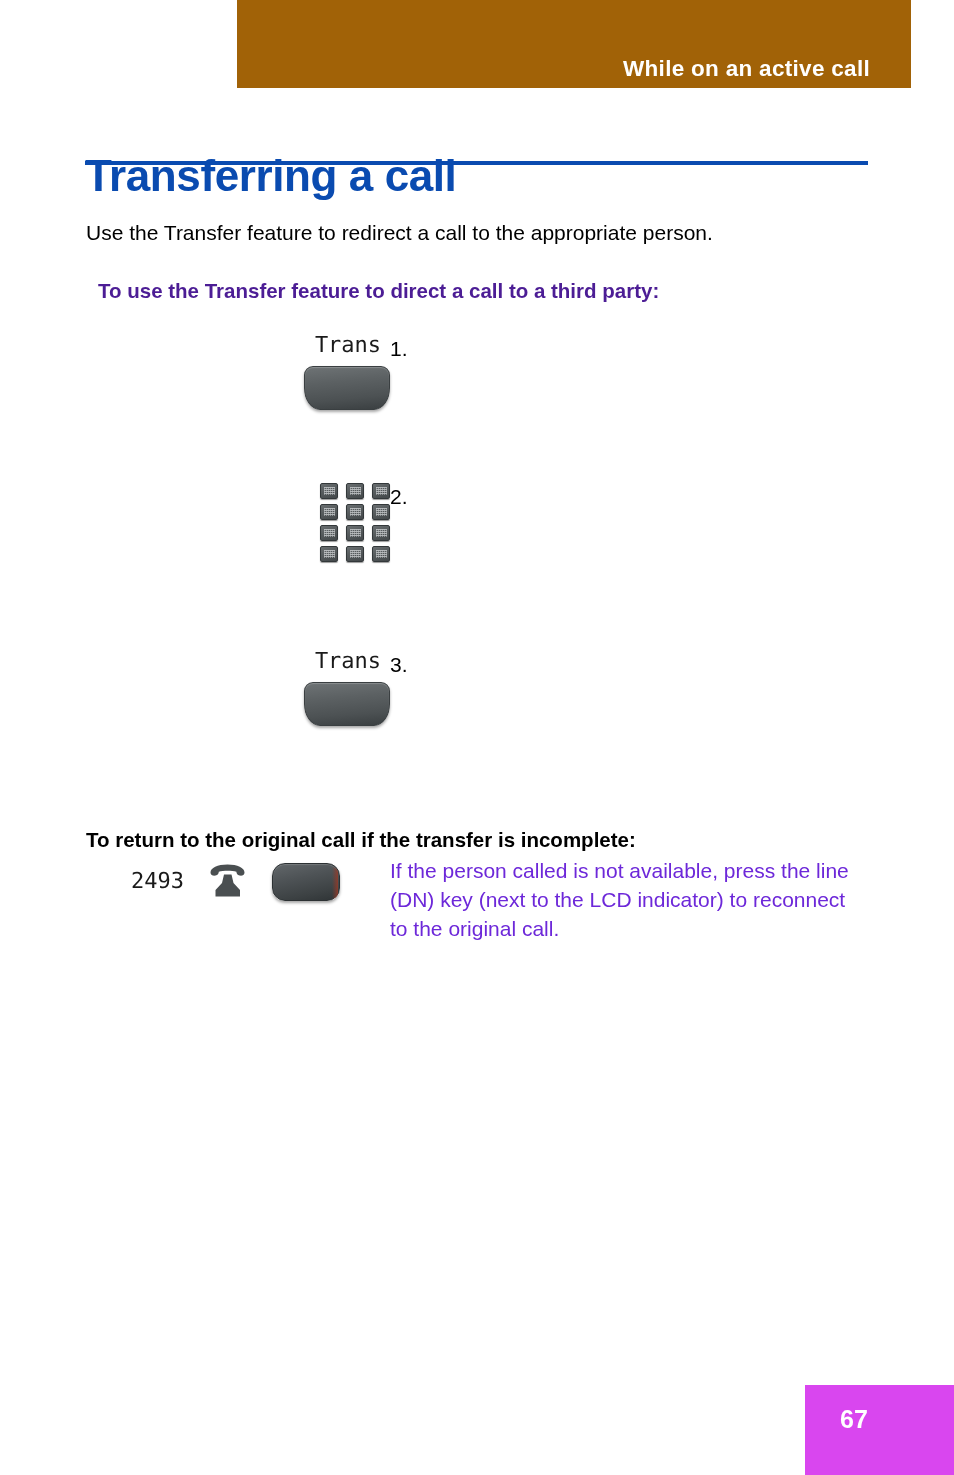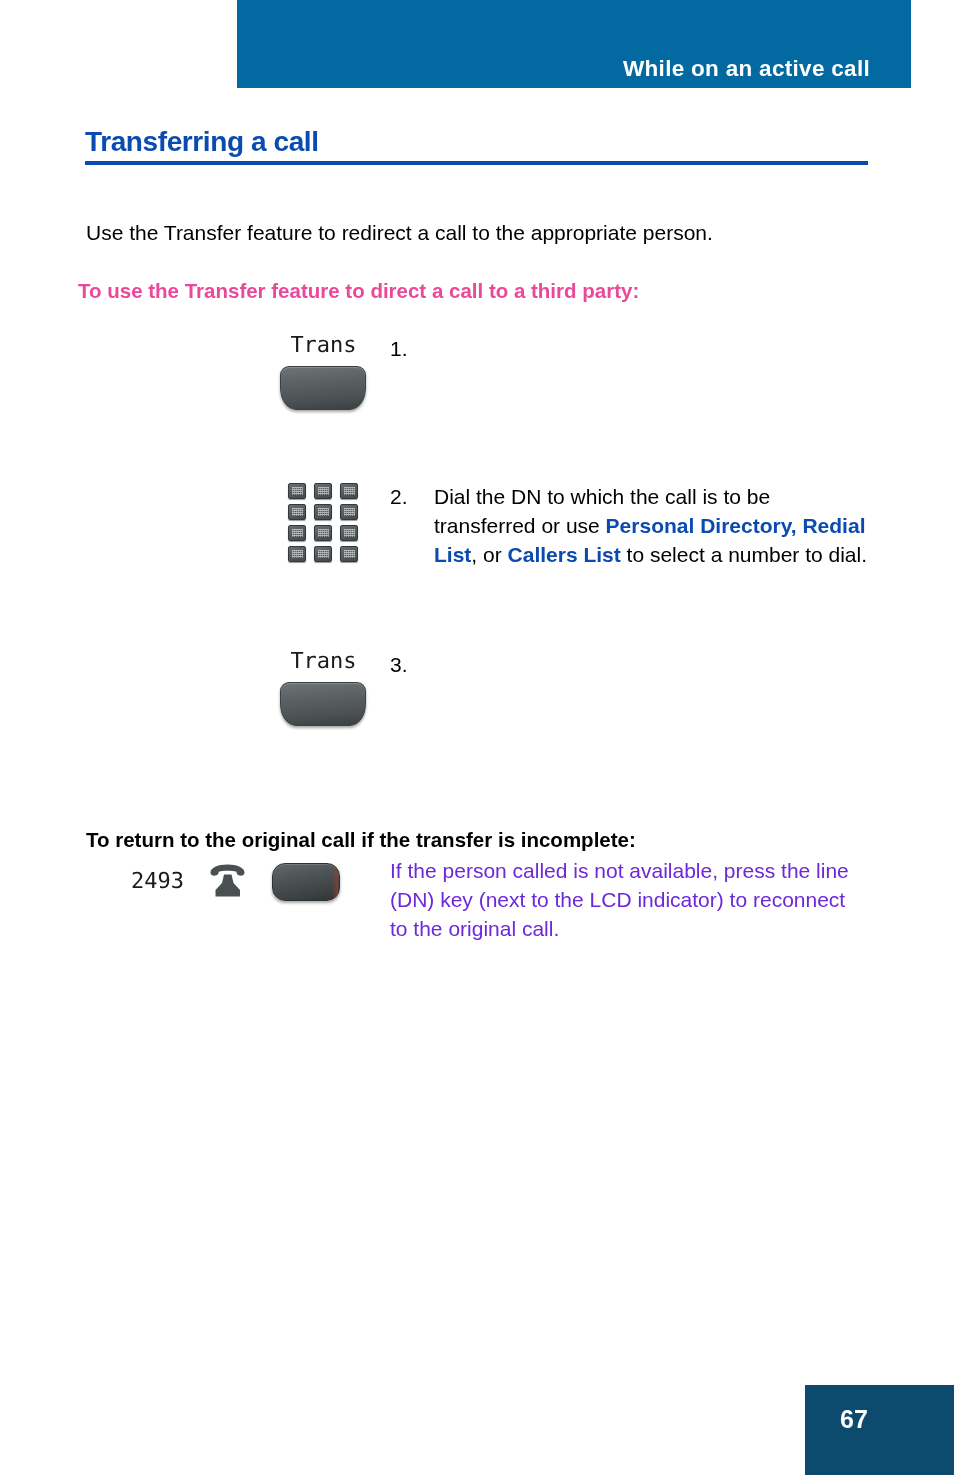--- a/index.html
+++ b/index.html
@@ -15,43 +15,43 @@
     overflow: hidden;
   }
 
   
   .header-bar {
     position: absolute;
     left: 237px;
     top: 0;
     width: 674px;
     height: 88px;
-    background: #0369a1;
+    background: #a16207;
     display: flex;
     align-items: flex-end;
     justify-content: flex-end;
     box-sizing: border-box;
     padding: 0 41px 8px 0;
   }
   .header-title {
     color: #ffffff;
     font-size: 22.5px;
     font-weight: bold;
     letter-spacing: 0.3px;
     line-height: 1;
     white-space: nowrap;
   }
 
   
   .page-title {
     position: absolute;
     left: 85px;
-    top: 108px;
+    top: 124px;
     color: #0a4bb0;
-    font-size: 28px;
+    font-size: 44px;
     font-weight: bold;
     letter-spacing: -0.4px;
     line-height: 1.05;
     white-space: nowrap;
   }
   .title-rule {
     position: absolute;
     left: 85px;
     top: 161px;
     width: 783px;
@@ -64,26 +64,26 @@
     position: absolute;
     left: 86px;
     top: 198px;
     width: 800px;
     font-size: 21px;
     color: #000000;
     line-height: 1.35;
   }
   .subhead-1 {
     position: absolute;
-    left: 78px;
+    left: 98px;
     top: 257px;
     width: 800px;
     font-size: 20.5px;
     font-weight: bold;
-    color: #ec4899;
+    color: #4c1d95;
     line-height: 1.3;
   }
   .subhead-2 {
     position: absolute;
     left: 86px;
     top: 806px;
     width: 800px;
     font-size: 20.5px;
     font-weight: bold;
     color: #000000;
@@ -93,21 +93,21 @@
   
   .step-row {
     position: absolute;
     display: flex;
     align-items: flex-start;
   }
   .step-icon-cell {
     width: 255px;
     flex: 0 0 255px;
     display: flex;
-    justify-content: center;
+    justify-content: flex-end;
     padding-left: 120px;
     box-sizing: border-box;
   }
   .step-text-cell {
     flex: 1 1 auto;
     display: flex;
     align-items: flex-start;
   }
   .step-number {
     width: 44px;
@@ -252,21 +252,21 @@
     background: linear-gradient(to left, rgba(150,58,40,0.85), rgba(150,58,40,0));
   }
 
   
   .footer-bar {
     position: absolute;
     left: 805px;
     top: 1385px;
     width: 149px;
     height: 90px;
-    background: #0c4a6e;
+    background: #d946ef;
     box-sizing: border-box;
     padding: 22px 0 0 35px;
   }
   .footer-page-number {
     color: #ffffff;
     font-size: 25px;
     font-weight: bold;
     line-height: 1;
   }
 </style>
@@ -308,21 +308,20 @@
       <div class="keypad-key"></div>
       <div class="keypad-key"></div>
       <div class="keypad-key"></div>
       <div class="keypad-key"></div>
       <div class="keypad-key"></div>
       <div class="keypad-key"></div>
     </div>
   </div>
   <div class="step-text-cell">
     <div class="step-number">2.</div>
-    <div class="step-body"><span>Dial the DN to which the call is to be transferred or use </span><span class="emph">Personal Directory, Redial List</span><span>, or </span><span class="emph">Callers List</span><span> to select a number to dial.</span></div>
   </div>
 </div>
 
 <div class="step-row" id="step-3">
   <div class="step-icon-cell">
     <div class="softkey-group">
       <div class="lcd-label softkey-label">Trans</div>
       <div class="softkey-button"></div>
     </div>
   </div>

